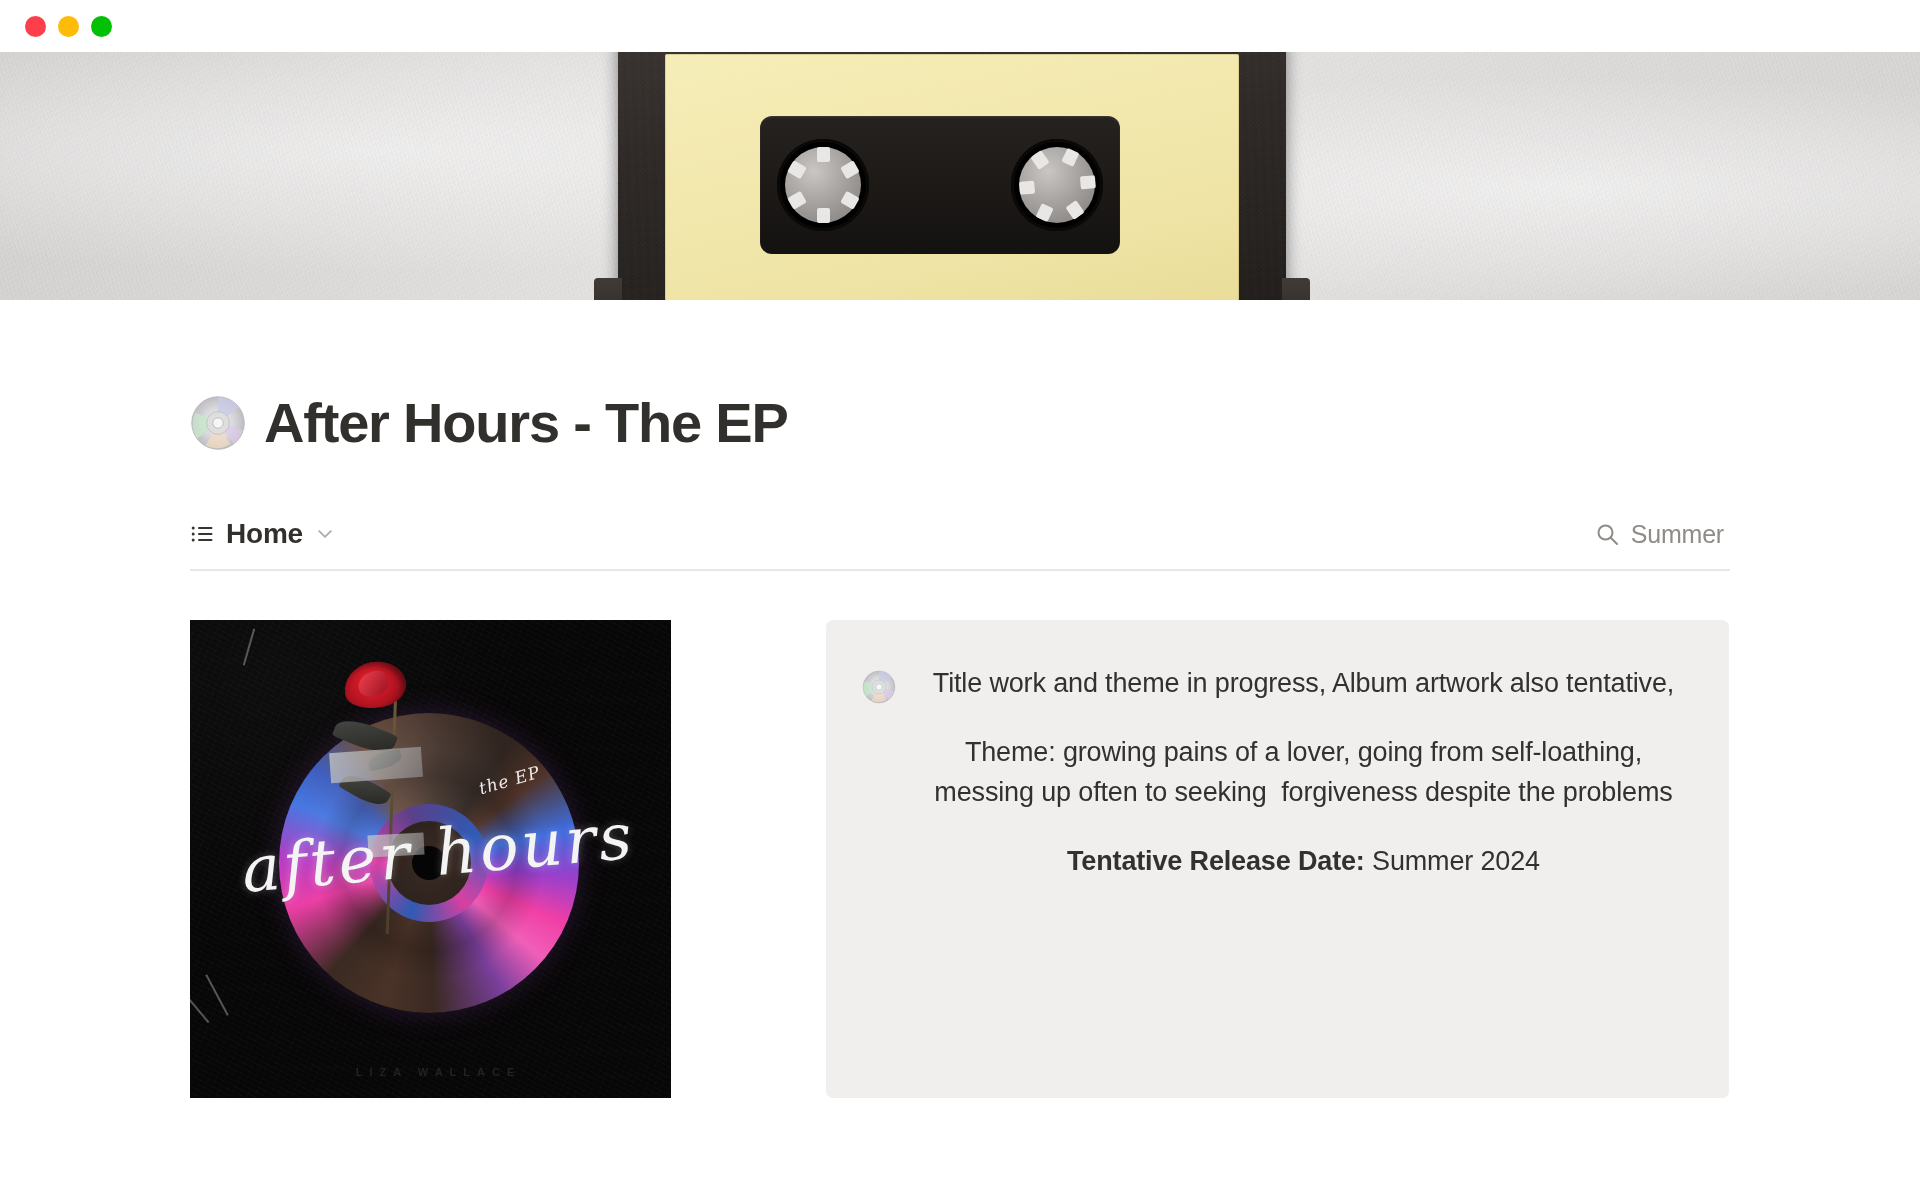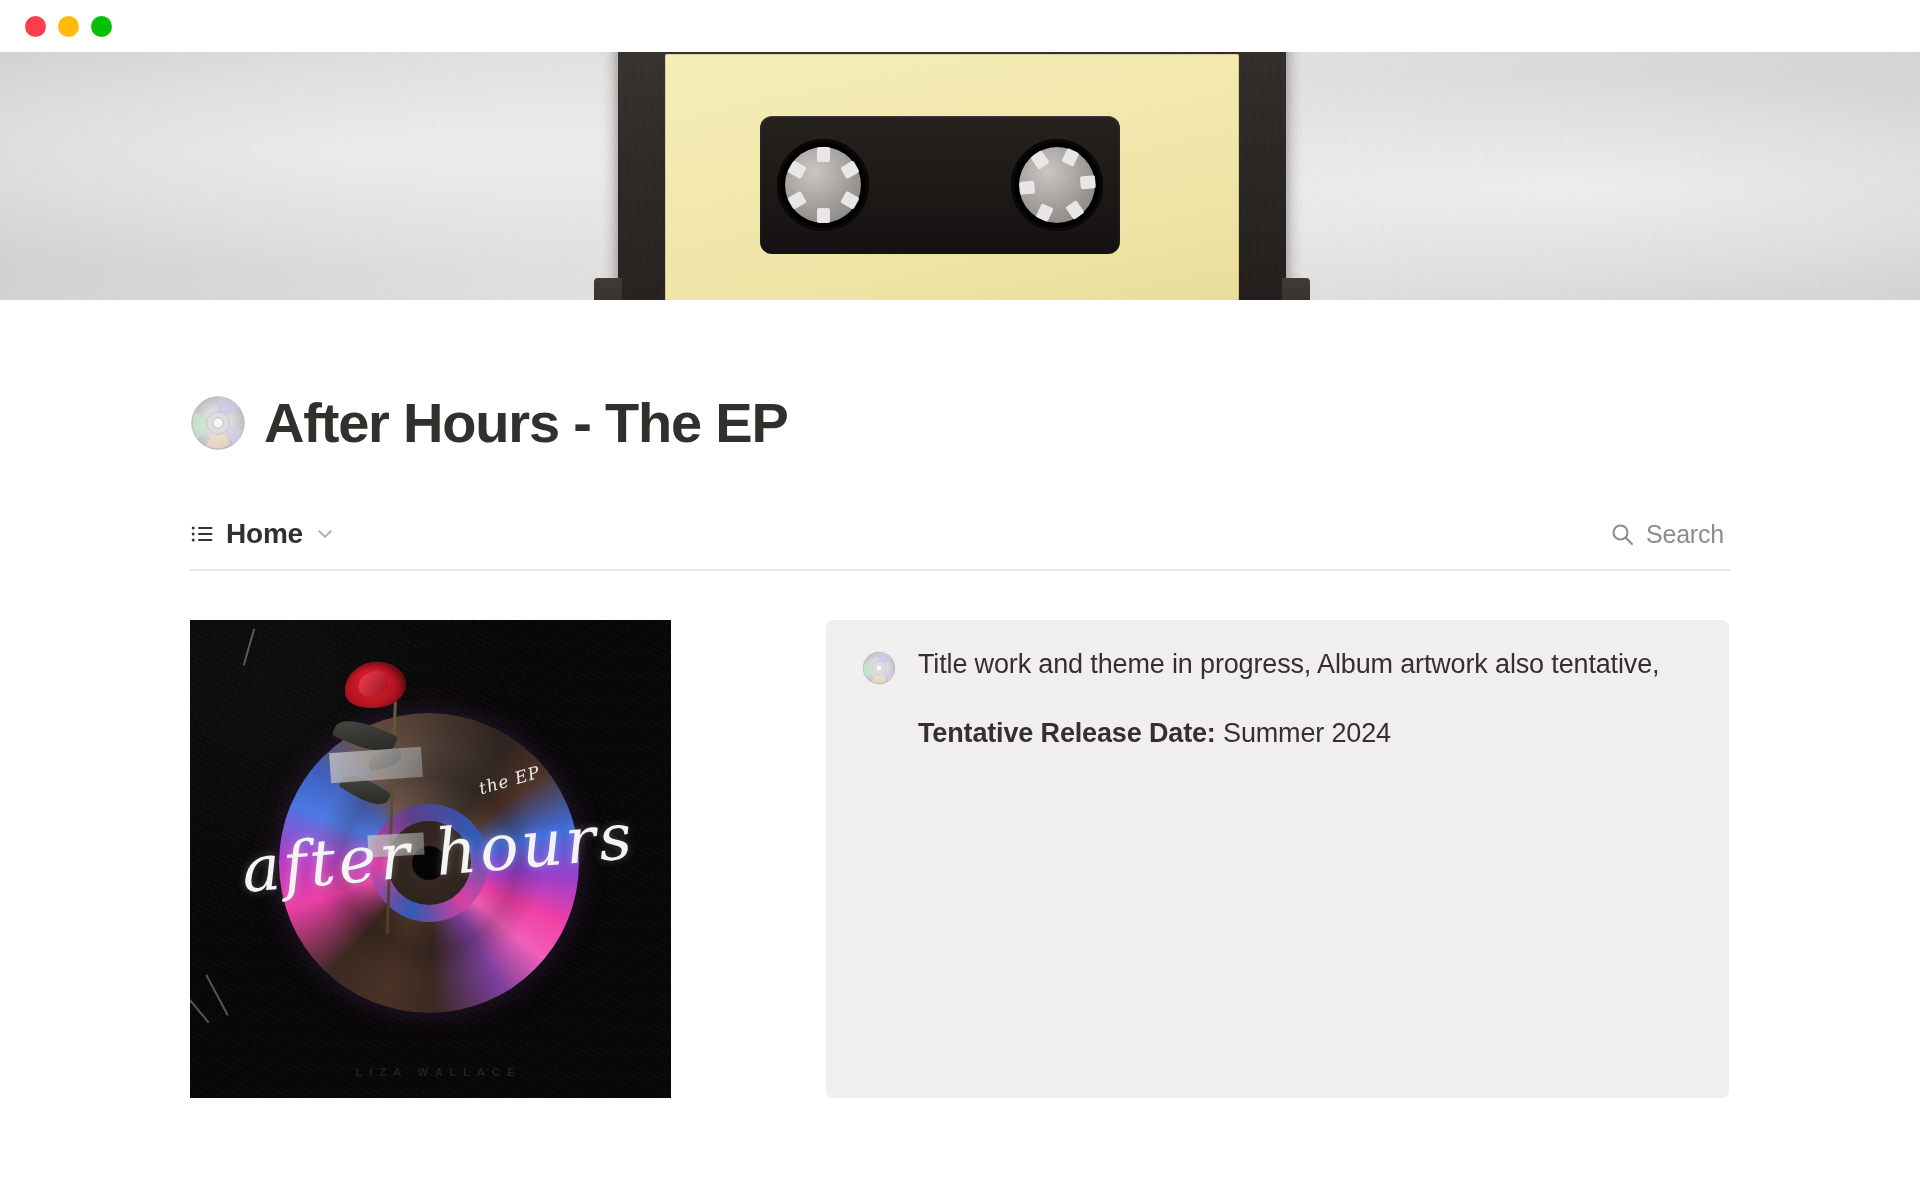--- a/index.html
+++ b/index.html
@@ -436,24 +436,25 @@
     font-weight: 600;
   }
 
   
   .callout {
     position: relative;
     width: 903px;
     min-height: 448px;
     background: #f0efee;
     border-radius: 7px;
-    padding: 25px 40px 38px 36px;
+    padding: 44px 40px 38px 36px;
     display: flex;
     gap: 22px;
     align-items: flex-start;
+    text-align: center;
   }
   .callout-emoji { width: 34px; height: 34px; flex: none; margin-top: 6px; }
   .callout-text {
     flex: 1;
     color: #33302d;
     font-size: 27px;
     line-height: 1.48;
     letter-spacing: -0.15px;
   }
   .callout-text p { margin: 0; }
@@ -548,21 +549,21 @@
         <svg class="nav-chevron" viewBox="0 0 24 24">
           <path d="M5 8.5 L12 15.5 L19 8.5" fill="none" stroke="#4b4944" stroke-width="2.2" stroke-linecap="round" stroke-linejoin="round"></path>
         </svg>
       </div>
 
       <div class="nav-right">
         <svg class="search-icon" viewBox="0 0 24 24">
           <circle cx="10.5" cy="10.5" r="7" fill="none" stroke="#8f8c88" stroke-width="2"></circle>
           <path d="M15.8 15.8 L22 22" stroke="#8f8c88" stroke-width="2" stroke-linecap="round"></path>
         </svg>
-        <span class="search-label">Search</span>
+        <span class="search-label">Summer</span>
       </div>
     </div>
 
     <div class="body-cols">
 
       <div class="album-art">
         <div class="art-noise"></div>
         <div class="art-scratch-1"></div>
         <div class="art-scratch-2"></div>
         <div class="art-scratch-3"></div>
@@ -601,20 +602,21 @@
           <path d="M32 2 A30 30 0 0 1 56 14 L32 32 Z" fill="#c9c9e6" opacity="0.75"></path>
           <path d="M8 50 A30 30 0 0 1 6 20 L32 32 Z" fill="#c6e8c9" opacity="0.75"></path>
           <path d="M46 56 A30 30 0 0 1 18 58 L32 32 Z" fill="#f3dcc0" opacity="0.7"></path>
           <path d="M60 40 A30 30 0 0 1 50 56 L32 32 Z" fill="#dcc9ea" opacity="0.7"></path>
           <circle cx="32" cy="32" r="13" fill="#dededf" stroke="#c0c0c4" stroke-width="1"></circle>
           <circle cx="32" cy="32" r="6" fill="#f7f7f7" stroke="#b9b9bd" stroke-width="1"></circle>
         </svg>
 
         <div class="callout-text">
           <p>Title work and theme in progress, Album artwork also tentative,</p>
+          <p class="ws">Theme: growing pains of a lover, going from self-loathing, messing up often to seeking  forgiveness despite the problems</p>
           <p>
             <span class="b">Tentative Release Date:</span><span> Summer 2024</span>
           </p>
         </div>
       </div>
 
     </div>
   </div>
 </div>
 

